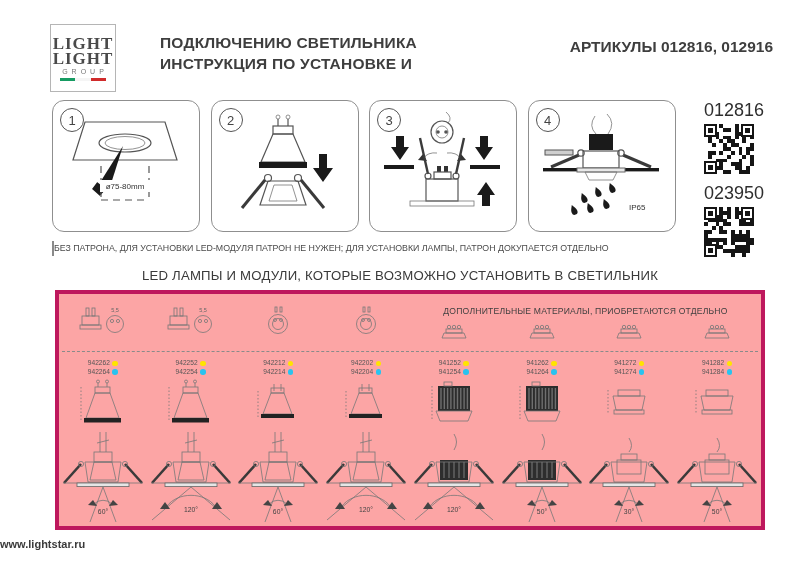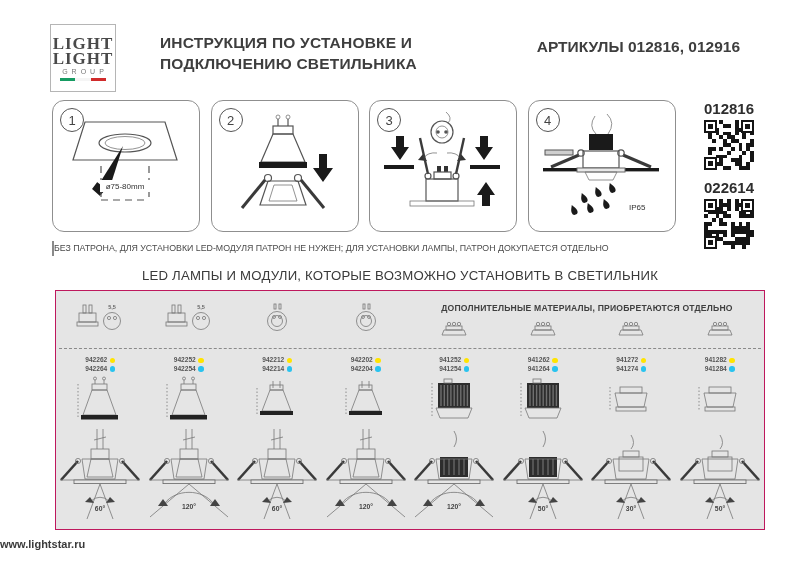--- a/index.html
+++ b/index.html
@@ -3,55 +3,55 @@
 <meta charset="utf-8">
 <style>
   *{box-sizing:border-box;margin:0;padding:0;}
   html,body{width:800px;height:566px;}
   body{font-family:"Liberation Sans",sans-serif;background:#fff;color:#3d3d3d;position:relative;overflow:hidden;}
   svg{display:block}
   .stroke{fill:none;stroke:#555;stroke-width:1.2;}
   .thin{fill:none;stroke:#777;stroke-width:.8;}
 
   
-  .header{position:absolute;left:50px;top:24px;right:60px;display:flex;}
+  .header{position:absolute;left:50px;top:24px;right:27px;display:flex;}
   .logo{width:66px;height:68px;border:1px solid #b5b5b5;display:flex;flex-direction:column;align-items:center;justify-content:center;background:#fff;}
   .logo .l1,.logo .l2{font-family:"Liberation Serif",serif;font-weight:bold;font-size:17px;line-height:15px;letter-spacing:1px;color:#4a4a4a;}
   .logo .l3{font-size:7px;letter-spacing:4px;color:#787878;margin-top:2px;margin-left:4px;}
   .logo .flag{width:46px;height:3px;margin-top:3px;display:flex;}
   .logo .flag i{flex:1;}
   .flag .g{background:#169b62}.flag .w{background:#f5f5f5}.flag .r{background:#d02b2b}
   .title{margin-left:44px;font-size:15.5px;font-weight:bold;color:#3e3e3e;line-height:21px;padding-top:8px;letter-spacing:.2px;}
   .head-right{margin-left:auto;text-align:right;padding-top:10px;}
   .series{font-size:11.5px;font-weight:bold;color:#3e3e3e;}
   .articles{font-size:15.5px;font-weight:bold;color:#3e3e3e;margin-top:4px;}
 
   
   .steps{position:absolute;left:52px;top:100px;display:flex;gap:10.5px;}
   .step{width:148px;height:132px;border:1.6px solid #8f8f8f;border-radius:12px;position:relative;background:#fff;}
   .step-num{position:absolute;left:7px;top:7px;width:24px;height:24px;border:1.4px solid #555;border-radius:50%;font-size:13px;display:flex;align-items:center;justify-content:center;color:#444;background:#fff;z-index:2;}
   .step svg{position:absolute;left:50%;top:50%;transform:translate(-50%,-50%);}
   .dtext{font-size:8px;fill:#333;font-family:"Liberation Sans",sans-serif;}
 
   
   .qr-col{position:absolute;left:704px;top:100px;width:60px;}
-  .qr-label{font-size:15px;font-weight:bold;color:#2e2e2e;margin-bottom:3px;}
+  .qr-label{font-size:18px;font-weight:normal;color:#2e2e2e;margin-bottom:3px;}
   .qr{position:relative;width:50px;height:50px;background:#fff;margin-bottom:9px;}
   .qr-grid{display:grid;grid-template-columns:repeat(13,1fr);grid-template-rows:repeat(13,1fr);width:50px;height:50px;}
   .qr-grid i.on{background:#151515;}
   .finder{position:absolute;width:13px;height:13px;border:2.5px solid #151515;background:#fff;}
   .finder::after{content:"";position:absolute;inset:2px;background:#151515;}
   .f-tl{left:0;top:0}.f-tr{right:0;top:0}.f-bl{left:0;bottom:0}
 
   
   .note{position:absolute;left:52px;top:241px;width:660px;border-left:2px solid #8a8a8a;font-size:8.8px;color:#4a4a4a;line-height:15px;}
 
   
   .section-title{position:absolute;left:0;top:268px;width:100%;text-align:center;font-size:13.2px;color:#3a3a3a;letter-spacing:.2px;}
-  .big-box{position:absolute;left:55px;top:290px;width:710px;height:240px;border:1px solid #be185d;background:#e5e5e5;font-weight:bold;}
+  .big-box{position:absolute;left:55px;top:290px;width:710px;height:240px;border:4px solid #be185d;background:#fca5a5;}
   .box-top{display:flex;height:57px;}
   .box-top-left{width:50%;display:flex;align-items:center;}
   .box-top-left .slot{flex:1;display:flex;justify-content:center;align-items:center;}
   .box-top-right{width:50%;display:flex;flex-direction:column;}
   .add-note{font-size:8.6px;color:#3f3f3f;text-align:center;margin-top:12px;letter-spacing:.2px;}
   .connectors{display:flex;margin-top:7px;}
   .connectors .slot{flex:1;display:flex;justify-content:center;}
   .dashed{border-top:1.2px dashed #8a8a8a;margin:0 3px;}
   .columns{display:flex;height:178px;}
   .col{flex:1;display:flex;flex-direction:column;align-items:center;padding-top:7px;}
@@ -73,22 +73,22 @@
     <div class="l1">LIGHT</div>
     <div class="l2">LIGHT</div>
     <div class="l3">GROUP</div>
     <div class="flag">
         <i class="g"></i>
         <i class="w"></i>
         <i class="r"></i>
       </div>
   </div>
   <div class="title">
+    <div>ПОДКЛЮЧЕНИЮ СВЕТИЛЬНИКА</div>
     <div>ИНСТРУКЦИЯ ПО УСТАНОВКЕ И</div>
-    <div>ПОДКЛЮЧЕНИЮ СВЕТИЛЬНИКА</div>
   </div>
   <div class="head-right">
     <div class="articles">АРТИКУЛЫ 012816, 012916</div>
   </div>
 </div>
 
 <div class="steps">
 
   <div class="step">
     <div class="step-num">1</div>
@@ -358,21 +358,21 @@
         <i></i>
         <i class="on"></i>
         <i class="on"></i>
         <i class="on"></i>
         <i></i>
       </div>
     <div class="finder f-tl"></div>
       <div class="finder f-tr"></div>
       <div class="finder f-bl"></div>
   </div>
-  <div class="qr-label">022614</div>
+  <div class="qr-label">023950</div>
   <div class="qr">
     <div class="qr-grid">
         <i class="on"></i>
         <i></i>
         <i class="on"></i>
         <i></i>
         <i class="on"></i>
         <i></i>
         <i class="on"></i>
         <i></i>

